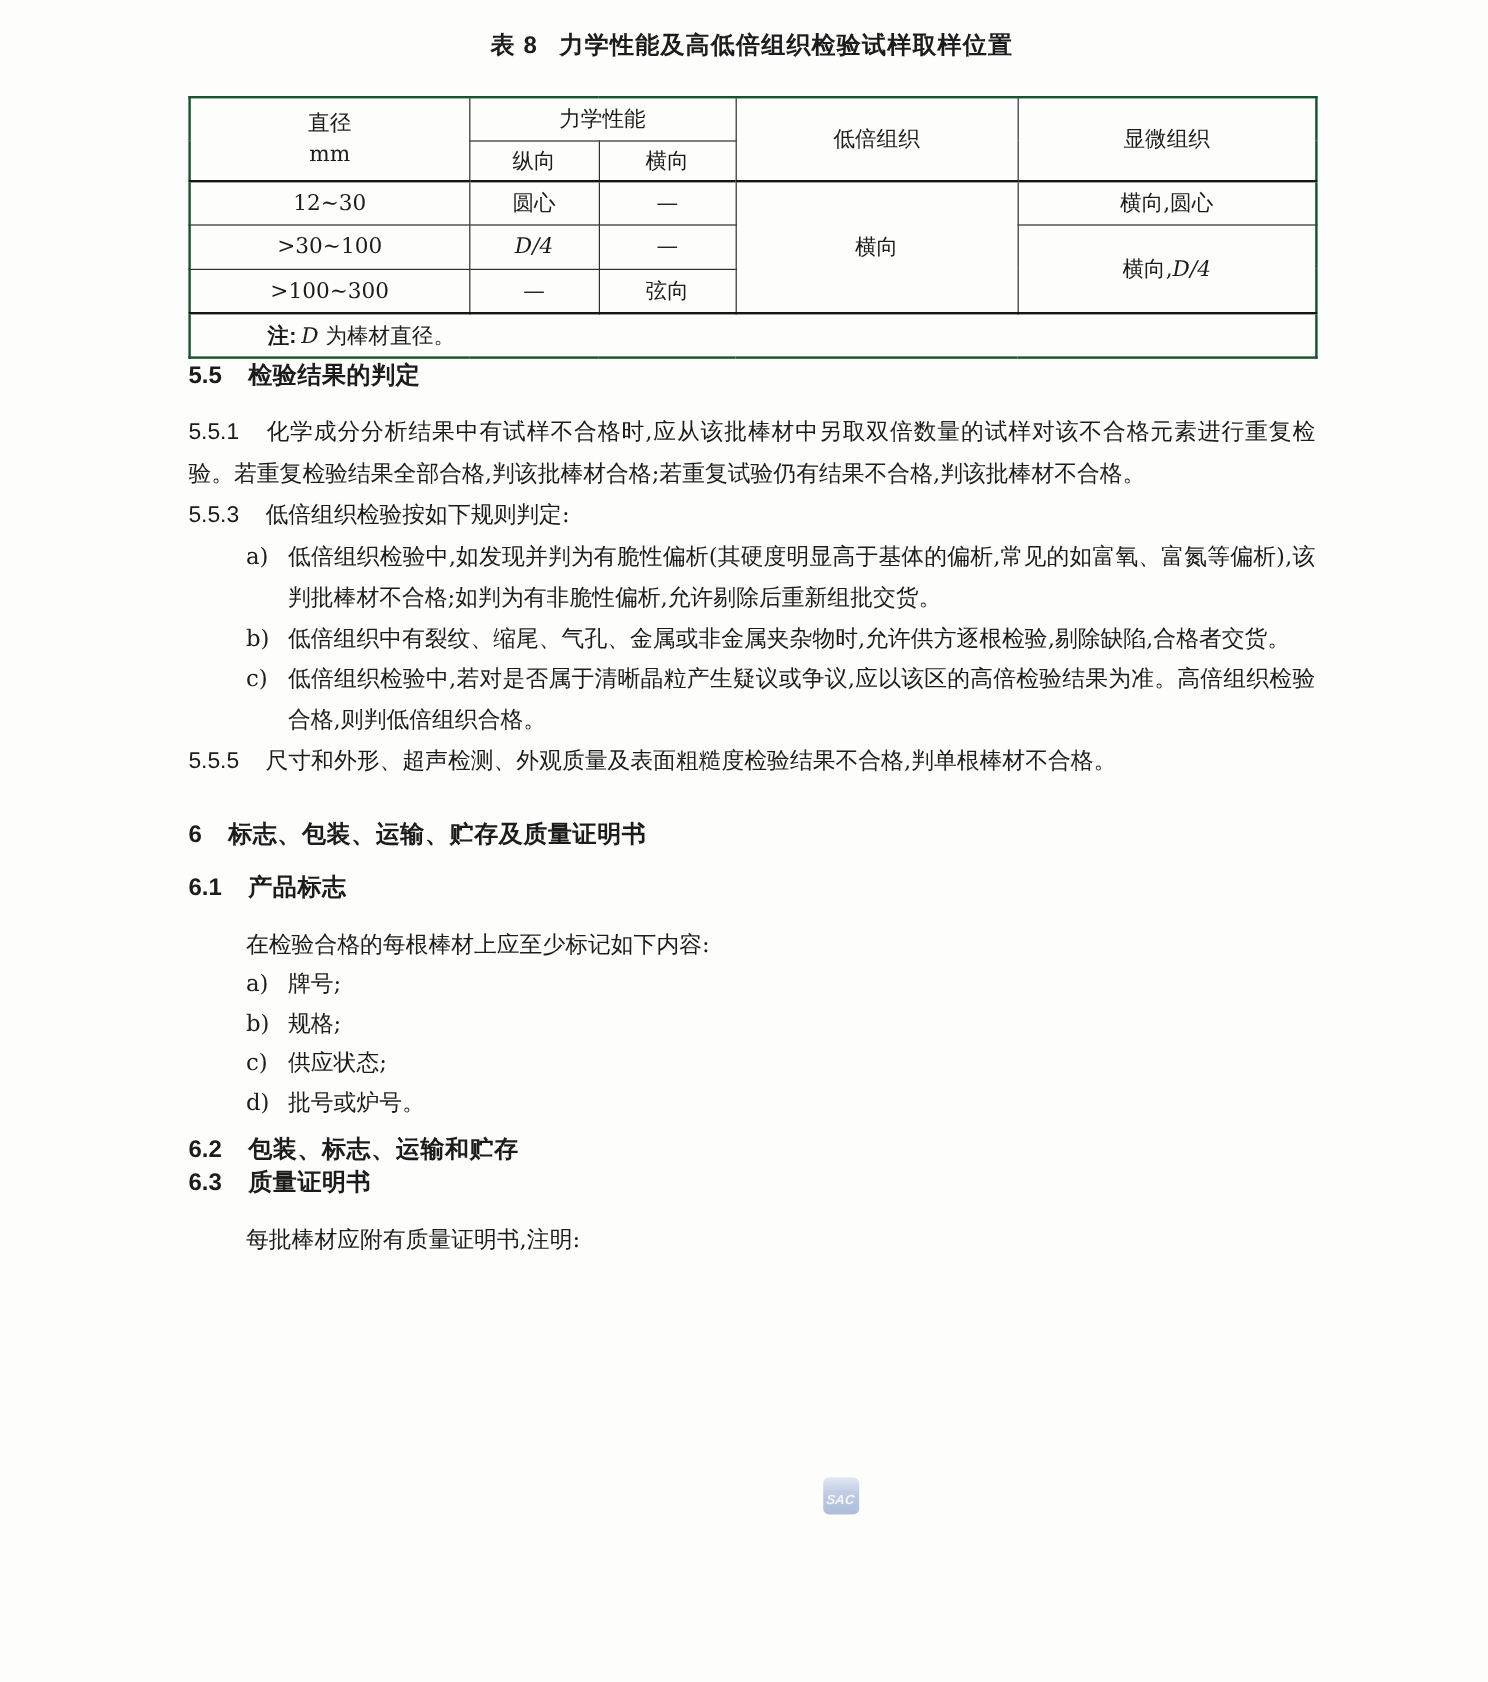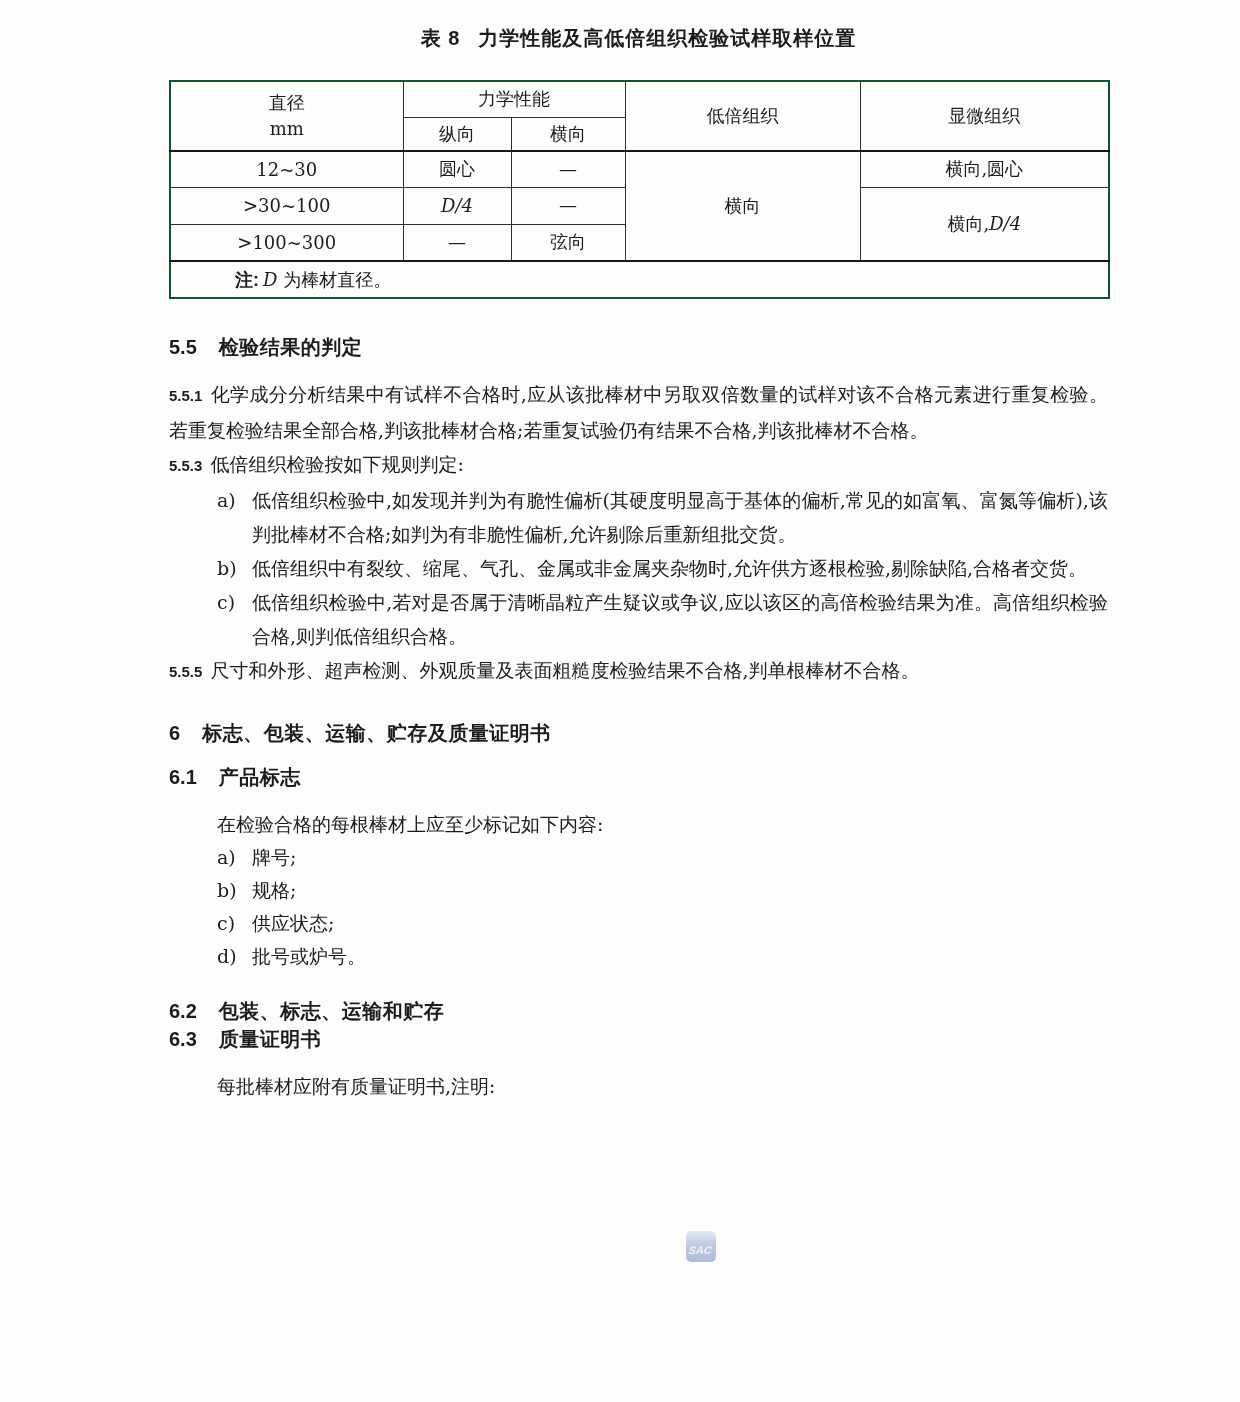--- a/index.html
+++ b/index.html
@@ -6,21 +6,21 @@
   body{
     width:1240px;height:1402px;
     background:#fdfdfc;
     color:#1c1c1c;
     font-family:"DejaVu Serif","Liberation Serif",serif;
     position:relative;
     overflow:hidden;
   }
   .doc{
     position:absolute;
-    left:169px; top:26px;
+    left:157px; top:26px;
     width:939px;
   }
   
   .tbl-title{
     font-family:"Liberation Sans","DejaVu Sans",sans-serif;
     font-weight:bold;
     font-size:20px;
     line-height:24px;
     text-align:center;
     letter-spacing:1px;
@@ -61,37 +61,37 @@
   
   .sec-h{
     font-family:"Liberation Sans","DejaVu Sans",sans-serif;
     font-weight:bold;
     font-size:20px;
     line-height:28px;
     margin:0;
     letter-spacing:0.5px;
   }
   .sec-h .hnum{margin-right:22px;letter-spacing:0;}
-  .h-55{margin-top:34px;}
+  .h-55{}
   .h-6{margin-top:30px;}
   .h-61{margin-top:16px;}
-  .h-62{margin-top:24px;}
+  .h-62{margin-top:8px;}
   .h-63{}
   
   .para{
     font-size:19px;
     line-height:34px;
     text-align:justify;
     margin:0;
   }
   .para .pnum{
     font-family:"Liberation Sans","DejaVu Sans",sans-serif;
-    font-weight:bold;
-    font-size:15px;
-    margin-right:8px;
+    font-weight:normal;
+    font-size:19px;
+    margin-right:22px;
   }
   .p-after-h{margin-top:16px;}
   
   .li{
     display:flex;
     font-size:19px;
     line-height:34px;
     margin:0;
   }
   .li .li-lbl{flex:0 0 35px;margin-left:48px;}

